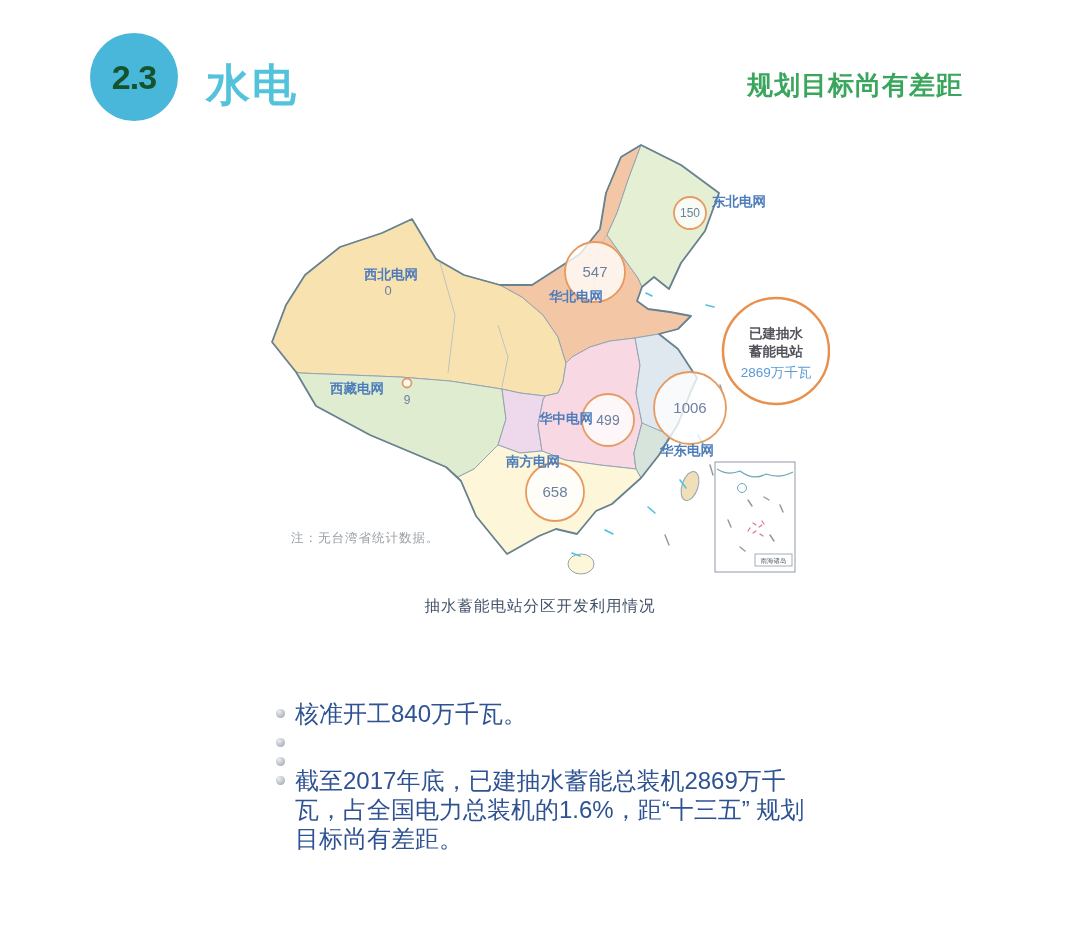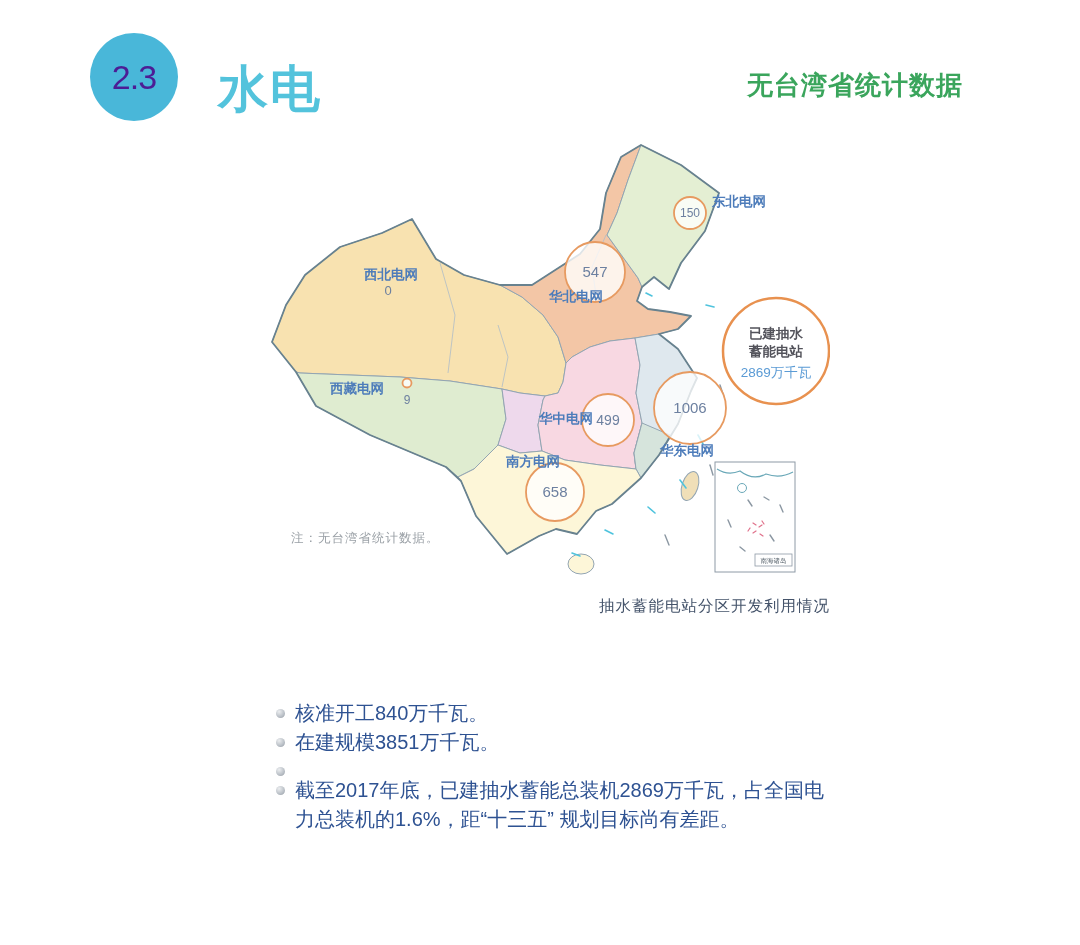--- a/index.html
+++ b/index.html
@@ -5,67 +5,66 @@
   html,body{margin:0;padding:0;}
   body{
     width:1080px;height:945px;background:#ffffff;position:relative;overflow:hidden;
     font-family:"Liberation Sans","DejaVu Sans",sans-serif;
   }
   
   .badge{
     position:absolute;left:90px;top:33px;width:88px;height:88px;border-radius:50%;
     background:#49b7d9;display:flex;align-items:center;justify-content:center;
   }
-  .badge-num{color:#4c1d95;font-size:34px;font-weight:normal;letter-spacing:-1px;}
+  .badge-num{color:#14532d;font-size:34px;font-weight:bold;letter-spacing:-1px;}
   .page-title{
-    position:absolute;left:206px;top:56px;font-size:50px;font-weight:bold;color:#53c3dc;
+    position:absolute;left:206px;top:56px;font-size:44px;font-weight:bold;color:#53c3dc;
     letter-spacing:2px;
-    margin-left:12px;
   }
   .page-subtitle{
     position:absolute;right:117px;top:68px;font-size:26px;font-weight:bold;color:#3aa55c;
     letter-spacing:1px;
   }
   
   .map-wrap{position:absolute;left:250px;top:135px;width:580px;height:460px;}
   .map-note{
     position:absolute;left:291px;top:530px;font-size:12.5px;color:#9aa0a6;letter-spacing:1px;
   }
   .map-caption{
-    position:absolute;left:250px;top:596px;width:580px;text-align:right;
+    position:absolute;left:250px;top:596px;width:580px;text-align:center;
     font-size:15.5px;color:#44536a;font-weight:500;letter-spacing:1px;
   }
   svg text{font-family:"Liberation Sans","DejaVu Sans",sans-serif;}
   .grid-label{fill:#4d7cba;font-weight:bold;font-size:13.5px;}
   .bubble{fill:rgba(255,255,255,0.78);stroke:#e79a60;stroke-width:1.8px;}
   .bubble-val{fill:#6d80a0;}
   .region{stroke:#93a5b2;stroke-width:1px;}
   .outline{fill:none;stroke:#68828f;stroke-width:1.8px;stroke-linejoin:round;}
   .innerline{fill:none;stroke:#aebcc8;stroke-width:0.8px;}
   .sea-cyan{stroke:#4fc3dd;stroke-width:1.6px;stroke-linecap:round;}
   .sea-gray{stroke:#8b97a2;stroke-width:1.4px;stroke-linecap:round;}
   
   .bullets{
     position:absolute;left:276px;top:699px;width:548px;list-style:none;margin:0;padding:0;
   }
   .bullets li{display:flex;align-items:flex-start;margin:0 0 0 0;}
   .bullet-dot{
     flex:0 0 auto;width:9px;height:9px;border-radius:50%;margin:10px 10px 0 0;
     background:radial-gradient(circle at 35% 30%, #eceef0, #b9bfc6 60%, #8d949c);
   }
-  .bullet-text{font-size:20px;line-height:29px;color:#2e5292;}
+  .bullet-text{font-size:24px;line-height:29px;color:#2e5292;}
 </style>
 </head>
 <body>
 
 <div class="badge">
   <span class="badge-num">2.3</span>
 </div>
 <div class="page-title">水电</div>
-<div class="page-subtitle">无台湾省统计数据</div>
+<div class="page-subtitle">规划目标尚有差距</div>
 
 <div class="map-wrap">
 <svg width="580" height="460" viewBox="0 0 580 460">
 
   <path class="region" fill="#f8e2b0" d="M55,140 L90,112 L132,98 L162,84 L186,124 L214,140 L250,150 L272,162 L293,180 L308,202 L316,228 L313,247 L308,258 L295,261 L270,258 L252,254 L200,246 L150,242 L100,240 L50,238 L46,237 L22,207 L36,170 Z"></path>
   <path class="region" fill="#f3c6a6" d="M250,150 L282,150 L330,119 L350,94 L356,58 L371,22 L391,10 L378,45 L367,78 L357,100 L375,125 L388,143 L392,152 L387,166 L398,174 L420,177 L441,181 L428,194 L409,199 L385,203 L360,206 L340,212 L322,222 L316,228 L308,202 L293,180 L272,162 Z"></path>
   <path class="region" fill="#e4efd3" d="M391,10 L431,30 L469,58 L455,96 L431,128 L419,154 L404,142 L392,152 L388,143 L375,125 L357,100 L367,78 L378,45 Z"></path>
   <path class="region" fill="#dfecd0" d="M50,238 L100,240 L150,242 L200,246 L252,254 L256,284 L248,310 L224,334 L208,342 L196,332 L120,300 L66,271 L46,237 Z"></path>
   <path class="region" fill="#eed9ec" d="M252,254 L270,258 L295,261 L293,265 L288,290 L292,316 L270,318 L248,310 L256,284 Z"></path>
   <path class="region" fill="#f8d8e2" d="M316,228 L322,222 L340,212 L360,206 L385,203 L390,230 L386,258 L392,288 L384,318 L386,334 L350,330 L315,325 L292,316 L288,290 L293,265 L295,261 L308,258 L313,247 Z"></path>
@@ -147,21 +146,20 @@
 <div class="map-note">注：无台湾省统计数据。</div>
 <div class="map-caption">抽水蓄能电站分区开发利用情况</div>
 
 <ul class="bullets">
   <li>
     <span class="bullet-dot"></span>
     <span class="bullet-text">核准开工840万千瓦。</span>
   </li>
   <li>
     <span class="bullet-dot"></span>
-    <span class="bullet-text">在建规模3851万千瓦。</span>
   </li>
   <li>
     <span class="bullet-dot"></span>
   </li>
   <li>
     <span class="bullet-dot"></span>
     <span class="bullet-text">截至2017年底，已建抽水蓄能总装机2869万千瓦，占全国电力总装机的1.6%，距“十三五” 规划目标尚有差距。</span>
   </li>
 </ul>
 

